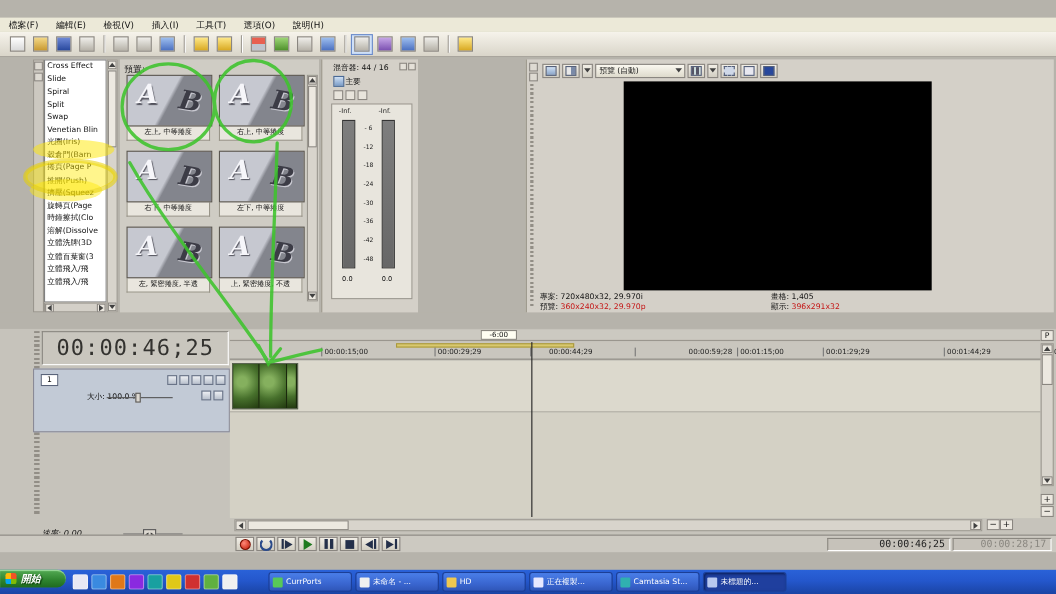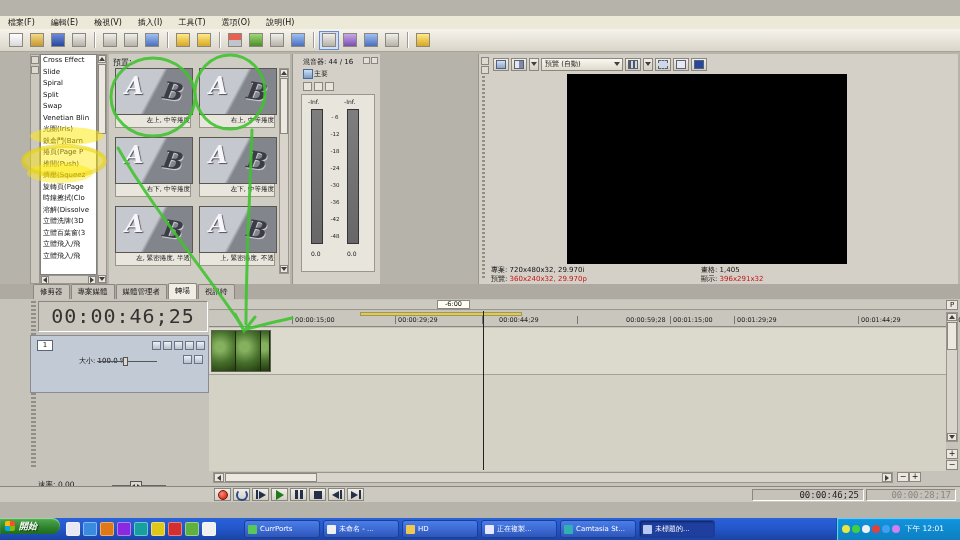--- a/index.html
+++ b/index.html
@@ -54,21 +54,21 @@
   
   #presets{left:109px;top:2px;width:181px;height:230px;background:#cfccc4;}
   #presets .plabel{left:4px;top:3px;font-size:8px;}
   .thumb{width:78px;}
   .th1{left:6px;top:14px;} .th2{left:90px;top:14px;}
   .th3{left:6px;top:83px;}  .th4{left:90px;top:83px;}
   .th5{left:6px;top:152px;} .th6{left:90px;top:152px;}
   .thumb-img{position:relative;width:76px;height:45px;border:1px solid #5a5650;background:linear-gradient(118deg,#c6c8d0 0 48%,#83858d 52%);overflow:hidden;}
   .thumb-img .la{position:absolute;left:9px;top:2px;font-family:"DejaVu Serif",serif;font-size:24px;font-weight:bold;font-style:italic;color:#f6f6fa;text-shadow:1px 1px 1px #50505a;}
   .thumb-img .lb{position:absolute;right:9px;top:8px;font-family:"DejaVu Serif",serif;font-size:24px;font-weight:bold;font-style:italic;color:#3c3c46;text-shadow:1px 1px 0 #c8c8d0;transform:rotate(10deg);}
-  .thumb-cap{width:76px;height:13px;background:#e9e6de;border:1px solid #999589;border-top:none;box-sizing:border-box;font-size:6.5px;line-height:11px;text-align:right;overflow:hidden;white-space:nowrap;}
+  .thumb-cap{width:76px;height:13px;background:#e9e6de;border:1px solid #999589;border-top:none;box-sizing:border-box;font-size:6.5px;line-height:11px;text-align:center;overflow:hidden;white-space:nowrap;}
   #pv-scroll{left:170px;top:14px;width:10px;height:206px;background:#d8d4cc;border:1px solid #9a968e;box-sizing:border-box;}
 
   
   #mixer{left:292px;top:2px;width:88px;height:230px;background:#d4d0c8;border-left:1px solid #999589;box-sizing:border-box;}
   #mixer .mtitle{left:10px;top:3px;font-size:7px;white-space:nowrap;}
   .mwin{width:7px;height:7px;background:#e4e0d8;border:1px solid #8a8680;box-sizing:border-box;}
   #mixer .mw1{left:70px;top:3px;} #mixer .mw2{left:78px;top:3px;}
   #mixer .busicon{left:10px;top:15px;width:8px;height:8px;background:linear-gradient(#cfe0f4,#7a9cc8);border:1px solid #4a6a96;}
   #mixer .master{left:21px;top:15px;font-size:7px;}
   .mxi{width:9px;height:9px;background:#e8e4dc;border:1px solid #8a8680;box-sizing:border-box;}
@@ -110,36 +110,36 @@
   #timecode{left:38px;top:2px;width:170px;height:31px;background:#c9c6be;border:1px solid;border-color:#8a8780 #ffffff #ffffff #8a8780;box-sizing:border-box;font-family:"DejaVu Sans Mono",monospace;font-size:20px;color:#33322f;text-align:center;line-height:29px;letter-spacing:1px;}
   #trackheader{left:30px;top:36px;width:179px;height:58px;background:#c2cad6;border:1px solid #8a8a96;box-sizing:border-box;}
   #trackheader .num{left:6px;top:4px;width:16px;height:11px;background:#fff;border:1px solid #5a647a;box-sizing:border-box;font-size:7px;text-align:center;line-height:9px;}
   .hicon{width:9px;height:9px;background:linear-gradient(#eef0f4,#b8c0cc);border:1px solid #6a7488;box-sizing:border-box;top:5px;}
   #trackheader .h1{left:121px;} #trackheader .h2{left:132px;} #trackheader .h3{left:143px;}
   #trackheader .h4{left:154px;} #trackheader .h5{left:165px;}
   #trackheader .szlabel{left:8px;top:20px;font-size:7px;margin-left:40px;}
   #trackheader .strack{left:66px;top:25px;width:60px;height:1px;background:#555;}
   #trackheader .sthumb{left:92px;top:21px;width:5px;height:9px;background:#dcd8d0;border:1px solid #555;box-sizing:border-box;}
   #trackheader .hb1{left:152px;top:19px;} #trackheader .hb2{left:163px;top:19px;}
-  #ratelabel{left:38px;top:181px;font-size:7.5px;}
+  #ratelabel{left:38px;top:181px;font-size:7.5px;font-style:italic;}
   #ratetrack{left:112px;top:186px;width:54px;height:1px;background:#666;}
   #ratethumb{left:130px;top:182px;width:12px;height:9px;background:#dcd8d0;border:1px solid #555;box-sizing:border-box;display:flex;align-items:center;justify-content:space-between;padding:0 1px;}
   #ratethumb b{display:block;width:0;height:0;}
   #ratethumb .l{border-top:2.5px solid transparent;border-bottom:2.5px solid transparent;border-right:3px solid #333;}
   #ratethumb .r{border-top:2.5px solid transparent;border-bottom:2.5px solid transparent;border-left:3px solid #333;}
   #orangemark{left:146px;top:193px;width:0;height:0;border-left:4px solid transparent;border-right:4px solid transparent;border-bottom:7px solid #e07818;}
 
   #markerbar{left:209px;top:1px;width:749px;height:10px;background:#ccc9c1;border-bottom:1px solid #9a968e;box-sizing:border-box;}
   #m6box{left:228px;top:0px;width:33px;height:9px;background:#fffef2;border:1px solid #8a8780;box-sizing:border-box;font-size:6.5px;line-height:7px;text-align:center;}
   #ruler{left:209px;top:12px;width:749px;height:16px;background:#c9c6be;border-bottom:1px solid #8a8780;box-sizing:border-box;}
   #loopbar{left:151px;top:1px;width:162px;height:4px;background:#d9c96e;border:1px solid #a89840;box-sizing:border-box;}
   #rticks span{position:absolute;top:5px;font-size:6.5px;color:#222;border-left:1px solid #777;padding-left:2px;line-height:8px;white-space:nowrap;}
   #rticks span:nth-child(1){left:83px;} #rticks span:nth-child(2){left:186px;}
   #rticks span:nth-child(3){left:273px;padding-left:16px;} #rticks span:nth-child(4){left:368px;padding-left:48px;}
-  #rticks span:nth-child(5){left:461px;} #rticks span:nth-child(6){left:525px;}
+  #rticks span:nth-child(5){left:461px;} #rticks span:nth-child(6){left:539px;}
   #rticks span:nth-child(7){left:649px;} #rticks span:nth-child(8){left:742px;}
   #trackrow{left:209px;top:29px;width:737px;height:47px;background:#dcd9cd;border-bottom:1px solid #a4a199;box-sizing:border-box;}
   #tl-lower{left:209px;top:76px;width:737px;height:96px;background:#d4d1c5;}
   #event{left:2px;top:2px;width:60px;height:42px;border:1px solid #5a6450;box-sizing:border-box;display:flex;overflow:hidden;background:#2a4018;}
   #event .frame{width:29px;height:100%;background:radial-gradient(circle at 35% 40%,#85b05e 0 16%,#47702c 55%,#22390f 100%);border-right:1px solid #1a280c;}
   #playhead{left:483px;top:12px;width:1px;height:159px;background:#222;}
   #pbtn{left:946px;top:1px;width:12px;height:10px;background:#ece8e0;border:1px solid #8a8680;box-sizing:border-box;font-size:7px;line-height:8px;text-align:center;}
   #vscroll{left:946px;top:13px;width:12px;height:130px;background:#d8d4cc;border:1px solid #9a968e;box-sizing:border-box;}
   #vscroll .sb-btn{width:10px;}
   #vscroll .vthumb{top:9px;left:0;width:10px;height:28px;}
@@ -447,27 +447,20 @@
         <div><span>專案:</span> <span>720x480x32, 29.970i</span></div>
         <div><span>預覽:</span> <span class="redval">360x240x32, 29.970p</span></div>
       </div>
       <div class="abs pvinfo" id="pvinfoR">
         <div><span>畫格:</span> <span>1,405</span></div>
         <div><span>顯示:</span> <span class="redval">396x291x32</span></div>
       </div>
     </div>
   </div>
 
-  <div class="abs" id="tabsrow">
-    <div class="dtab">修剪器</div>
-    <div class="dtab">專案媒體</div>
-    <div class="dtab">媒體管理者</div>
-    <div class="dtab active">轉場</div>
-    <div class="dtab">視訊特</div>
-  </div>
 
   <div class="abs" id="timeline">
     <div class="abs grip" id="tl-grip"></div>
     <div class="abs" id="timecode">00:00:46;25</div>
 
     <div class="abs" id="trackheader">
       <div class="abs num">1</div>
       <div class="abs hicon h1"></div>
       <div class="abs hicon h2"></div>
       <div class="abs hicon h3"></div>
@@ -619,29 +612,20 @@
           <span>正在複製...</span>
         </div>
       <div class="tkb">
           <span class="tico tc5"></span>
           <span>Camtasia St...</span>
         </div>
       <div class="tkb active">
           <span class="tico tc6"></span>
           <span>未標題的...</span>
         </div>
-    </div>
-    <div class="abs" id="tray">
-      <span class="tri ti1"></span>
-      <span class="tri ti2"></span>
-      <span class="tri ti3"></span>
-      <span class="tri ti4"></span>
-      <span class="tri ti5"></span>
-      <span class="tri ti6"></span>
-      <span id="clock">下午 12:01</span>
     </div>
   </div>
 
   <svg class="abs" id="annot" viewBox="0 0 960 540" xmlns="http://www.w3.org/2000/svg">
     <ellipse cx="67" cy="136" rx="37" ry="9" fill="#ffe800" opacity="0.5"></ellipse>
     <ellipse cx="64" cy="160" rx="41" ry="14" fill="#ffe800" opacity="0.45"></ellipse>
     <ellipse cx="60" cy="173" rx="33" ry="10" fill="#ffe800" opacity="0.45"></ellipse>
     <ellipse cx="64" cy="161" rx="41" ry="15" fill="none" stroke="#e8d000" stroke-width="4" opacity="0.55"></ellipse>
     <g fill="none" stroke="#3ec42d" stroke-width="3" stroke-linecap="round" opacity="0.88">
       <ellipse cx="153" cy="97" rx="42" ry="39"></ellipse>

